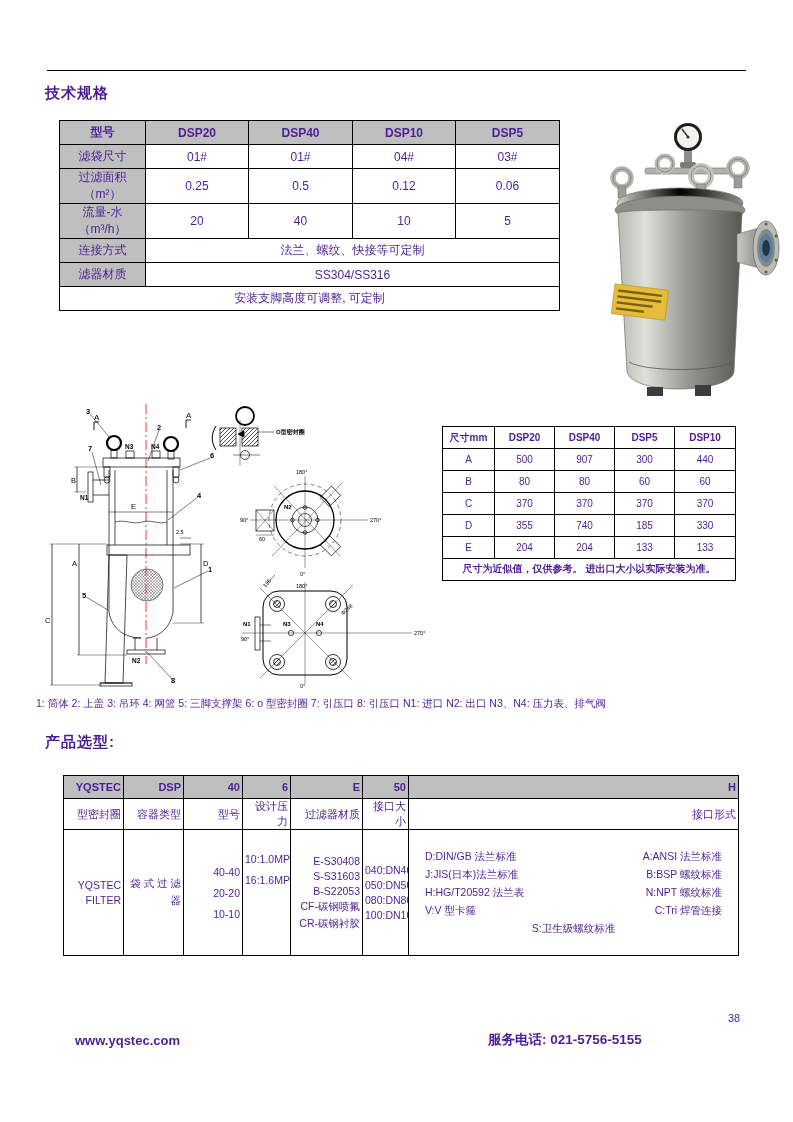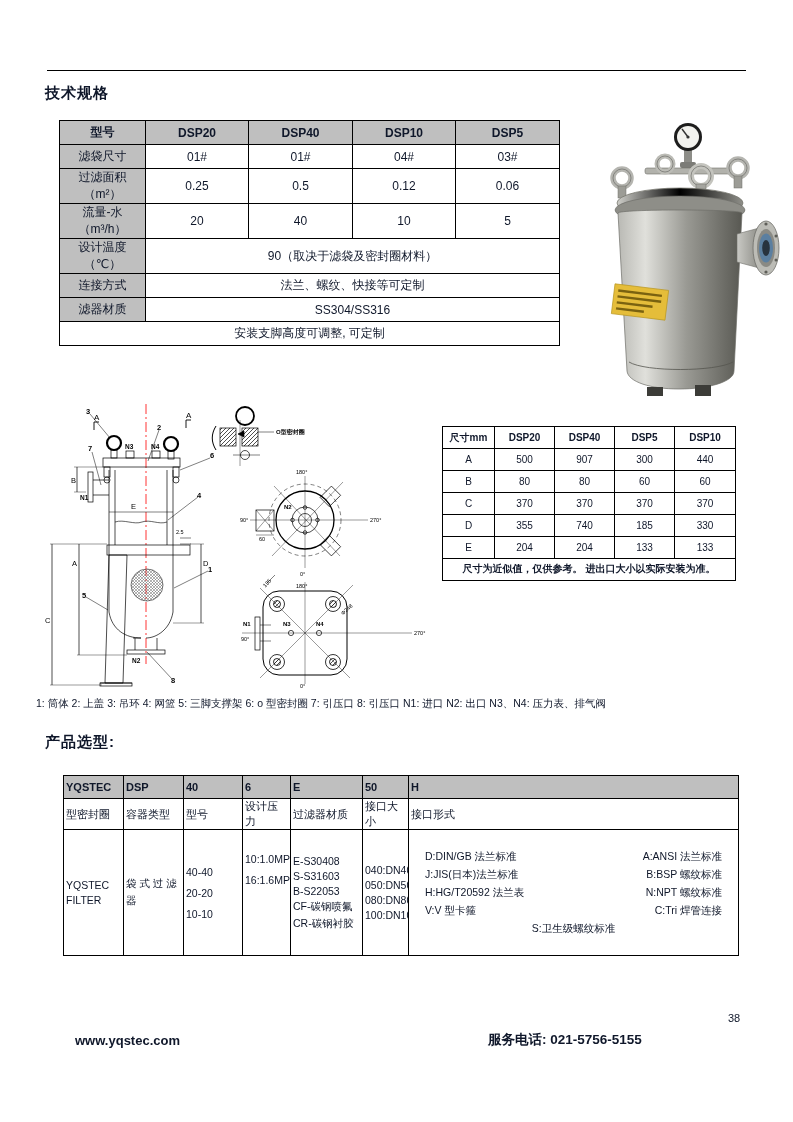--- a/index.html
+++ b/index.html
@@ -1,17 +1,17 @@
 <!DOCTYPE html>
 <html><head>
 <meta charset="utf-8">
 <style>
   html,body{margin:0;padding:0;background:#fff;}
   .page{position:relative;width:793px;height:1122px;background:#fff;overflow:hidden;
-        font-family:"Liberation Sans","DejaVu Sans",sans-serif;color:#0f172a;}
+        font-family:"Liberation Sans","DejaVu Sans",sans-serif;color:#4c1d95;}
   .page *{box-sizing:border-box;}
   .rule-top{position:absolute;left:47px;top:70px;width:699px;border-top:1.4px solid #000;}
   .h-title{position:absolute;font-size:15px;font-weight:bold;letter-spacing:1px;}
   .t-tech{left:45px;top:84px;}
   .t-sel{left:45px;top:733px;}
 
   table{border-collapse:collapse;table-layout:fixed;position:absolute;background:#fff;}
   td,th{overflow:hidden;}
 
   
@@ -21,21 +21,21 @@
   .spec td.lab{background:#bfbfbf;}
 
   
   .dims{left:442px;top:426px;width:293px;border:1.5px solid #000;}
   .dims td{border:1px solid #000;font-size:10px;text-align:center;height:22px;padding:0 1px;}
   .dims tr.hdr td{font-weight:bold;}
   .dims td.note{font-weight:bold;text-align:center;padding:4px 4px;font-size:10px;line-height:1.25;}
 
   
   .sel{left:63px;top:775px;width:675px;border:1.5px solid #000;}
-  .sel td{border:1px solid #000;font-size:11px;text-align:left;padding:0 2px;margin-top:45px;}
+  .sel td{border:1px solid #000;font-size:11px;text-align:right;padding:0 2px;margin-top:45px;}
   .sel tr.code td{background:#bfbfbf;font-weight:bold;height:23px;}
   .sel tr.labs td{height:23px;}
   .sel tr.bodyrow td{height:126px;vertical-align:middle;font-size:10.5px;}
   .ln{margin:3px 0;}
   .ln-wide{margin:9px 0;}
   .conn-line{display:flex;justify-content:space-between;padding:0 14px;margin:4px 0;}
   .conn-line.center{justify-content:center;}
 
   .caption{position:absolute;left:36px;top:697px;width:735px;font-size:10.5px;font-weight:normal;white-space:nowrap;}
 
@@ -84,24 +84,20 @@
       <td>0.5</td>
       <td>0.12</td>
       <td>0.06</td>
     </tr>
     <tr>
       <td class="lab">流量-水（m³/h）</td>
       <td>20</td>
       <td>40</td>
       <td>10</td>
       <td>5</td>
-    </tr>
-    <tr>
-      <td class="lab">设计温度（℃）</td>
-      <td colspan="4">90（取决于滤袋及密封圈材料）</td>
     </tr>
     <tr>
       <td class="lab">连接方式</td>
       <td colspan="4">法兰、螺纹、快接等可定制</td>
     </tr>
     <tr>
       <td class="lab">滤器材质</td>
       <td colspan="4">SS304/SS316</td>
     </tr>
     <tr>

